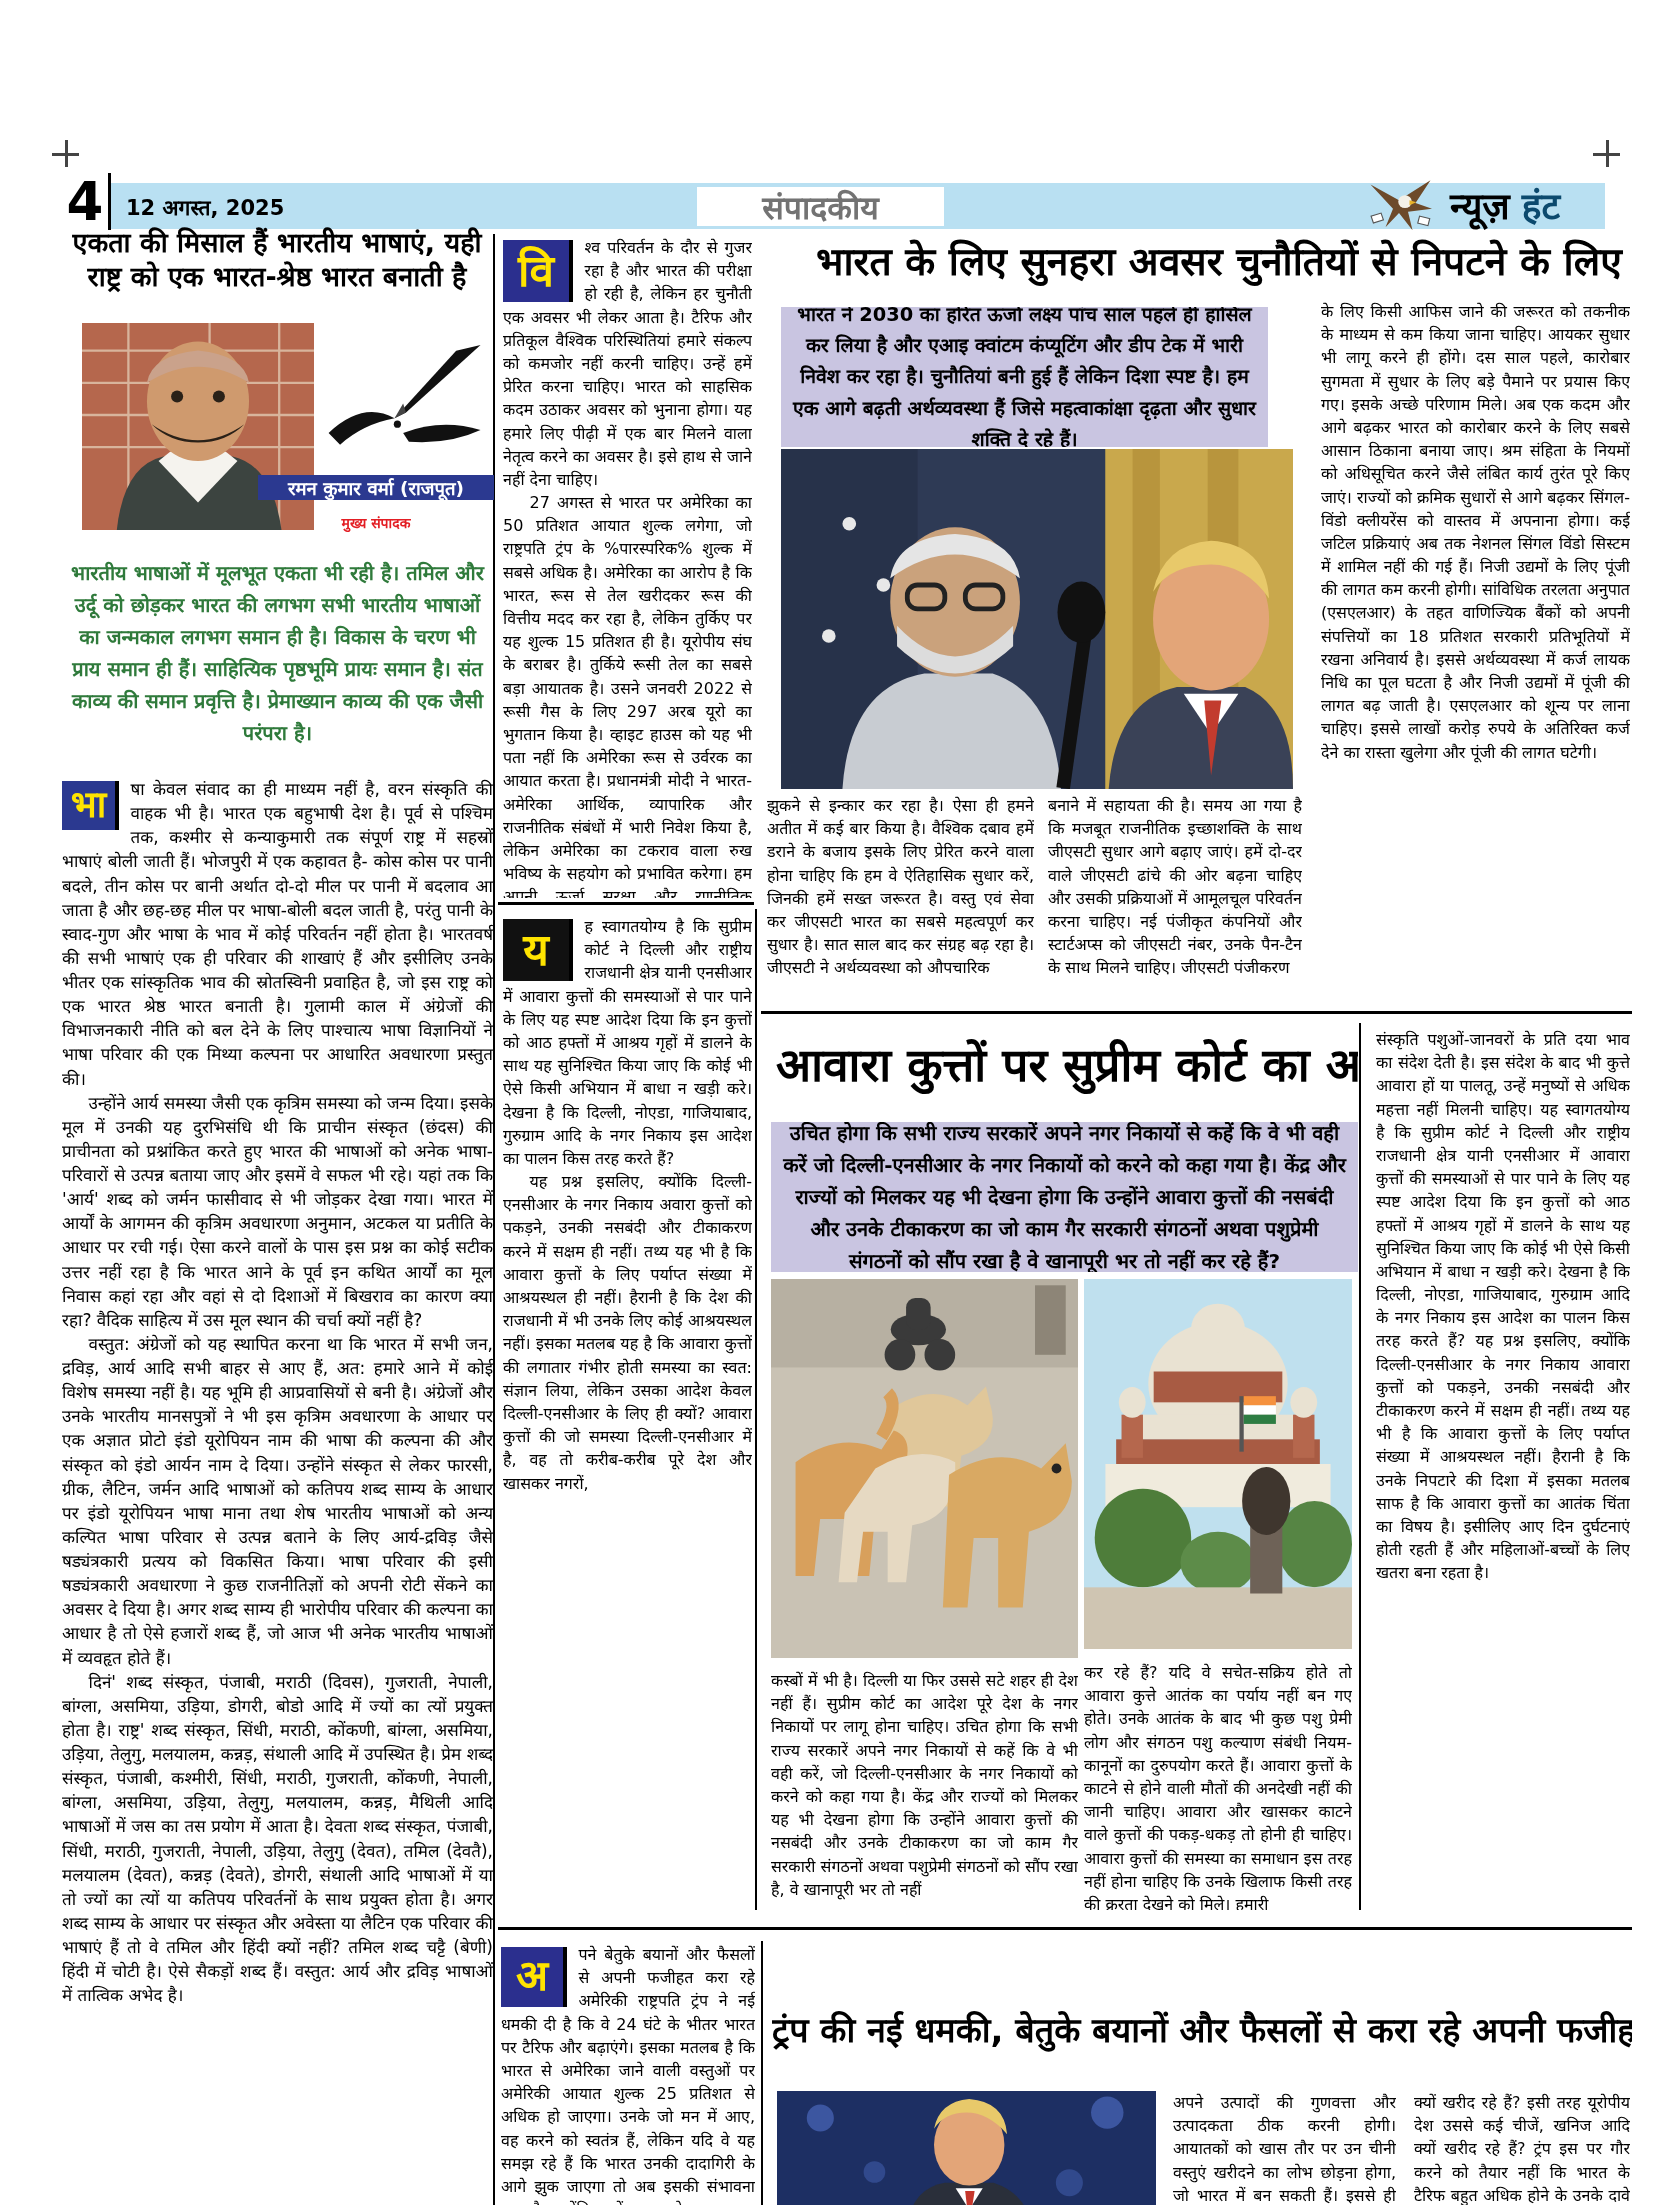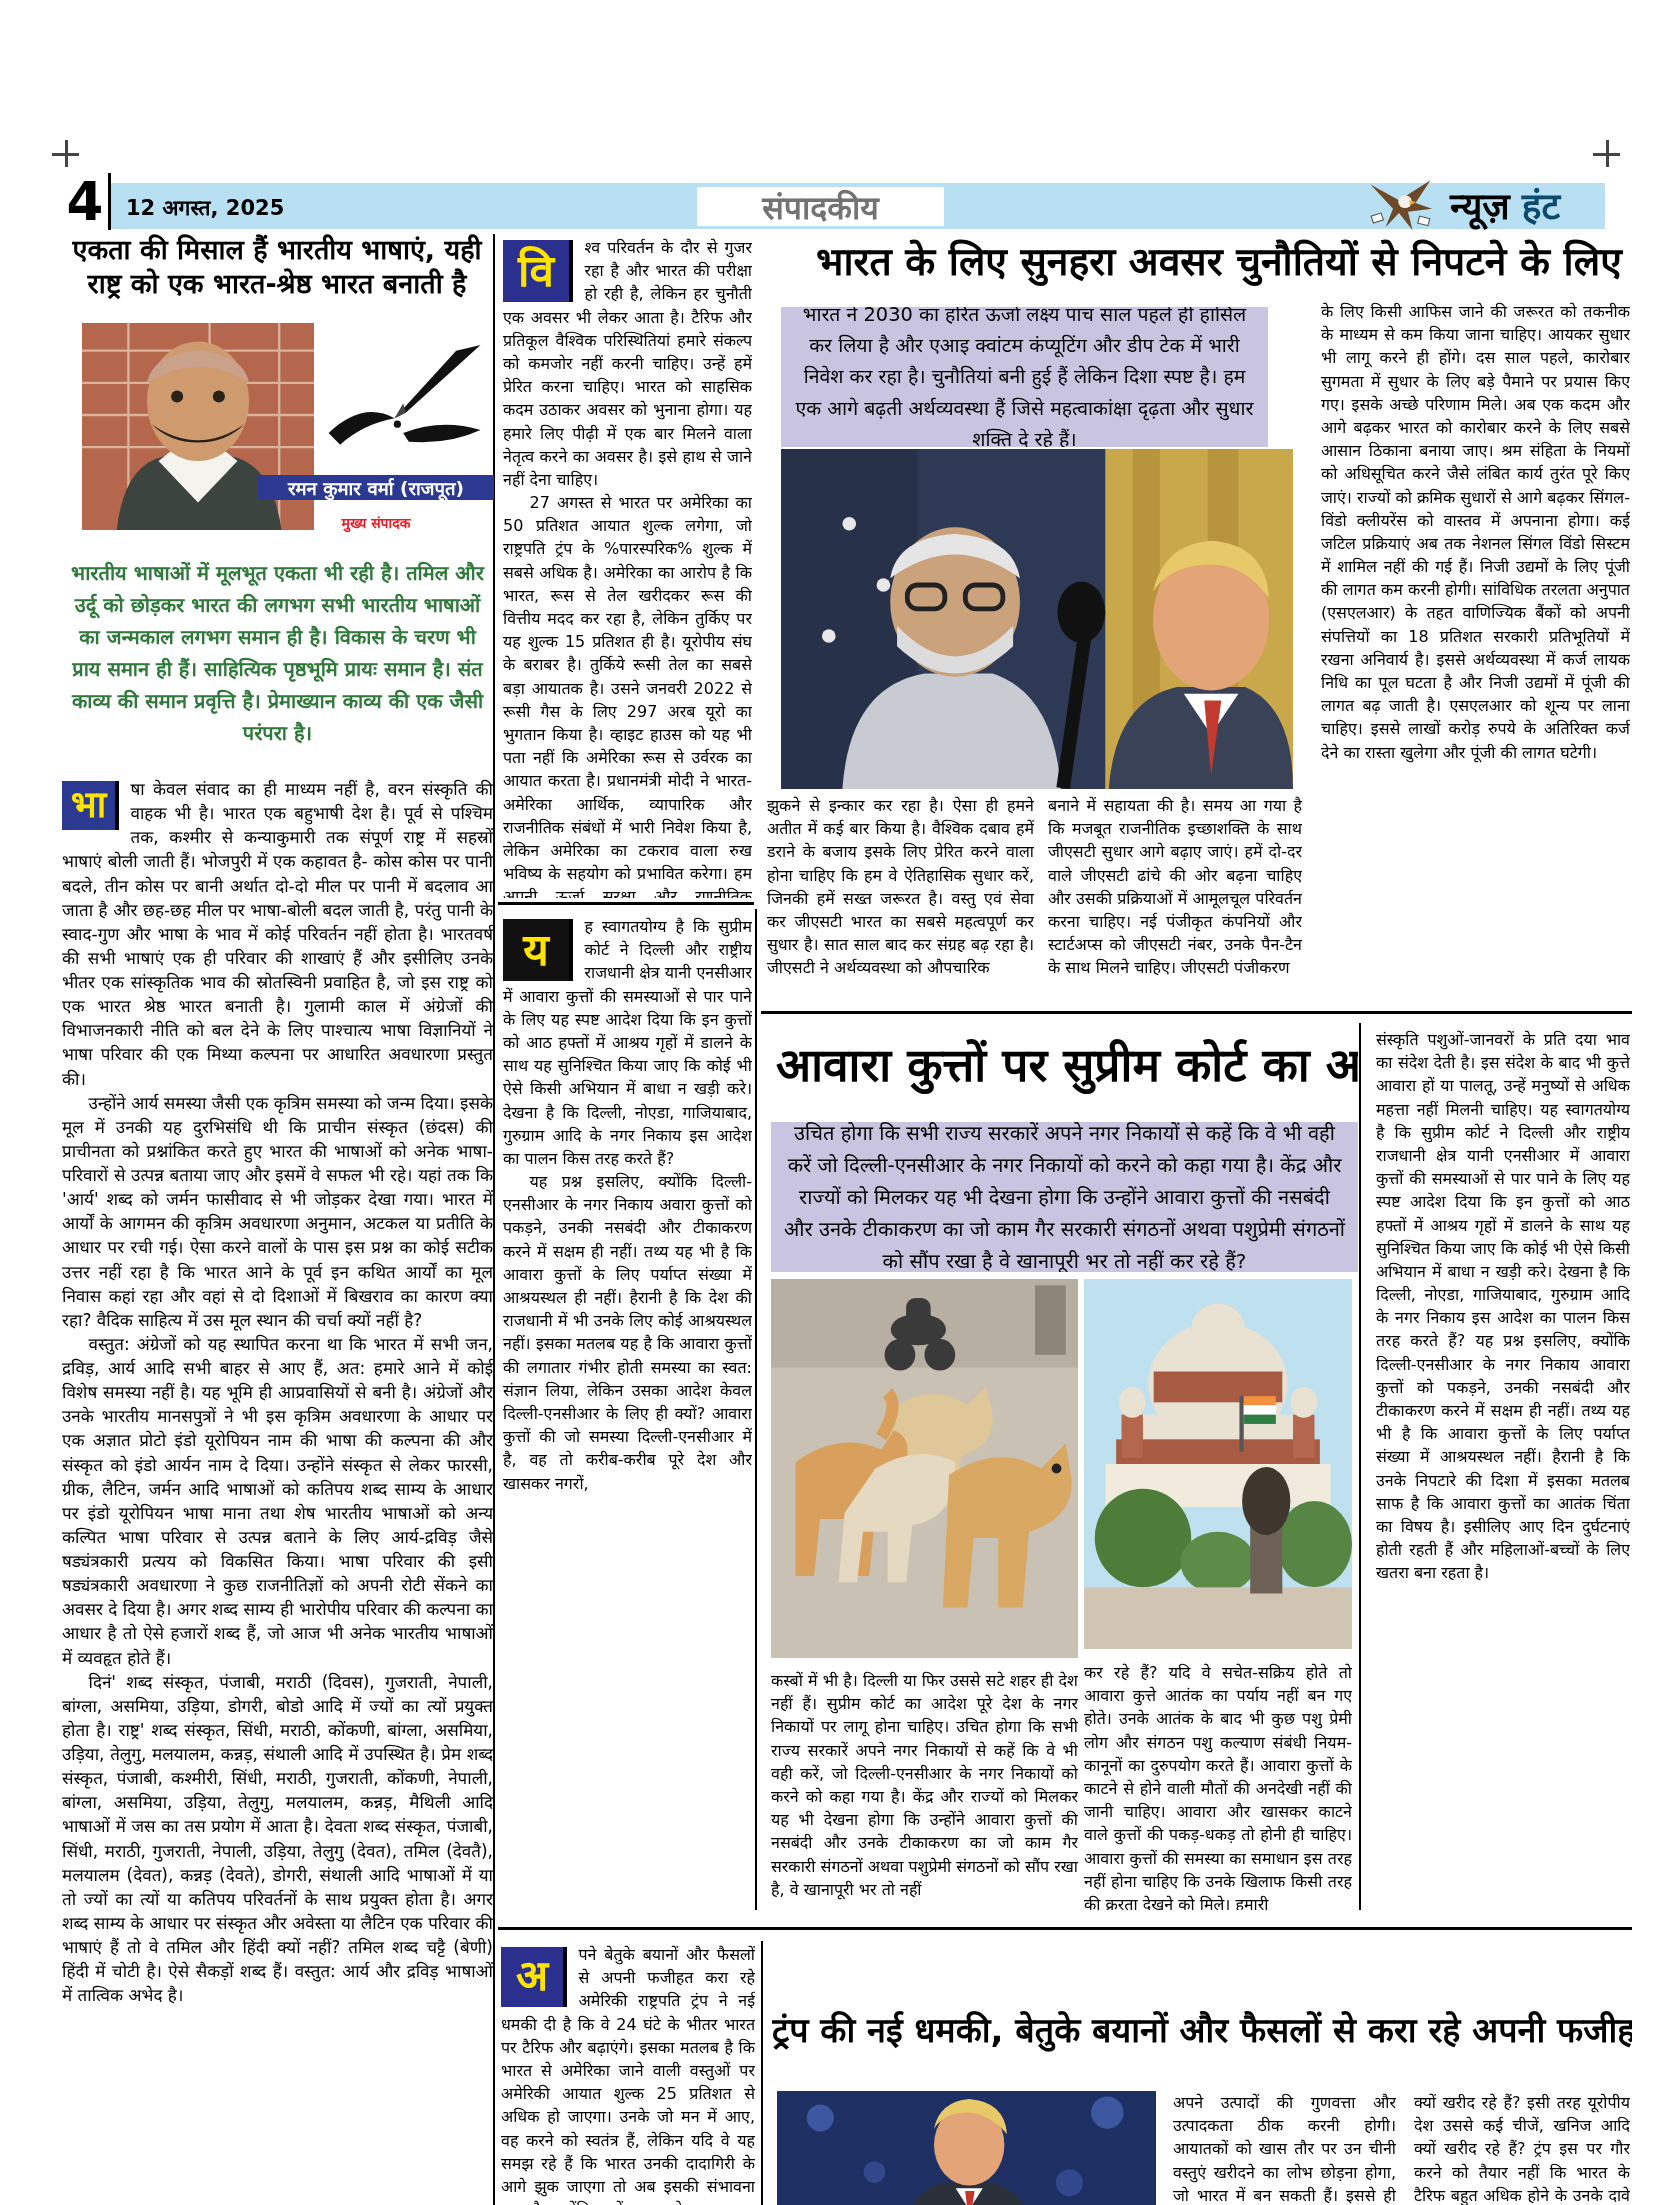--- a/index.html
+++ b/index.html
@@ -7,21 +7,21 @@
         font-family:"DejaVu Sans",sans-serif;color:#000;overflow:hidden;}
   .abs{position:absolute;box-sizing:border-box;}
   .txt{text-align:justify;overflow:hidden;line-height:1.5;font-size:17px;}
   .bold{font-weight:700;}
   .center{text-align:center;}
   .rule-v{position:absolute;width:1.8px;background:#000;}
   .rule-h{position:absolute;height:3.1px;background:#000;}
   .dropcap{float:left;display:flex;align-items:center;justify-content:center;
            font-weight:700;color:#ffe400;margin:3.5px 11.5px 3.5px 0;border-right:4.4px solid #000;}
   .headline{font-weight:700;color:#000;line-height:1.25;overflow:hidden;}
-  .kicker-box{background:#c9c5e1;font-weight:400;text-align:center;overflow:hidden;
+  .kicker-box{background:#c9c5e1;font-weight:700;text-align:center;overflow:hidden;
               display:flex;align-items:center;justify-content:center;line-height:1.6;}
   .crop{position:absolute;width:26.5px;height:26.5px;}
   .crop:before{content:"";position:absolute;left:50%;top:0;width:2.6px;height:100%;background:#444;}
   .crop:after{content:"";position:absolute;top:50%;left:0;height:2.6px;width:100%;background:#444;}
 </style>
 </head>
 <body>
 
 <div class="page">
 
@@ -46,21 +46,21 @@
     </span>
     <span class="bold" style="font-size:37px;">न्यूज़</span>
     <span class="bold" style="font-size:37px;color:#0c4a6e;">हंट</span>
   </div>
 
   <div class="rule-v" style="left:493px;top:234px;height:2223px;"></div>
   <div class="rule-v" style="left:755px;top:909px;height:1001px;"></div>
   <div class="rule-v" style="left:1359px;top:1023px;height:887px;"></div>
   <div class="rule-v" style="left:761px;top:1941px;height:516px;"></div>
 
-  <div class="abs headline" style="left:60px;top:233px;width:434px;height:82px;font-size:27px;text-align:center;">एकता की मिसाल हैं भारतीय भाषाएं, यही राष्ट्र को एक भारत-श्रेष्ठ भारत बनाती है</div>
+  <div class="abs headline" style="left:60px;top:226px;width:434px;height:82px;font-size:27px;text-align:center;">एकता की मिसाल हैं भारतीय भाषाएं, यही राष्ट्र को एक भारत-श्रेष्ठ भारत बनाती है</div>
 
   <div class="abs" style="left:82px;top:323px;width:232px;height:207px;">
     <svg viewBox="0 0 100 90" width="100%" height="100%" preserveAspectRatio="none">
       <rect width="100" height="90" fill="#b5674d"></rect>
       <g stroke="#d8b49c" stroke-width="1">
         <line x1="0" y1="12" x2="100" y2="12"></line>
           <line x1="0" y1="26" x2="100" y2="26"></line>
         <line x1="0" y1="40" x2="100" y2="40"></line>
           <line x1="0" y1="54" x2="100" y2="54"></line>
         <line x1="20" y1="0" x2="20" y2="90"></line>

